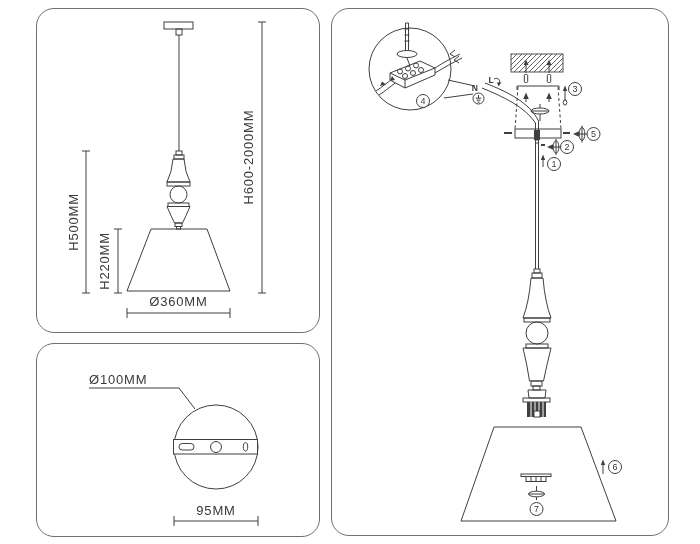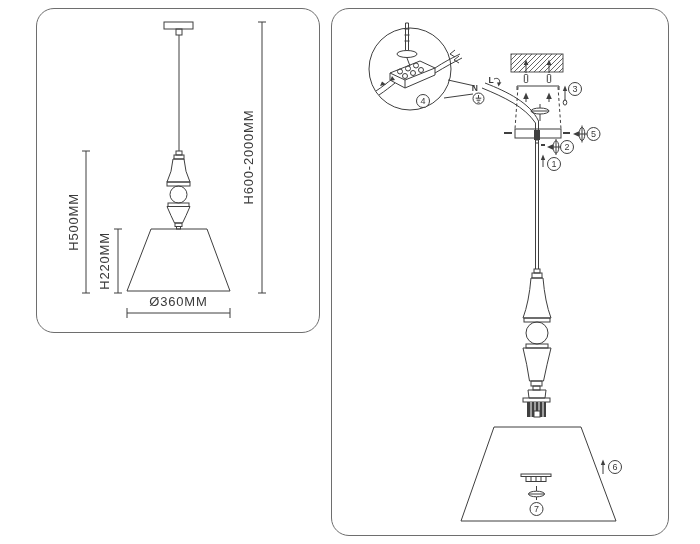--- a/index.html
+++ b/index.html
@@ -68,20 +68,39 @@
 
       <g>
         <line class="ln" x1="90" y1="304" x2="193" y2="304"></line>
         <line class="ln" x1="90" y1="299" x2="90" y2="309"></line>
         <line class="ln" x1="193" y1="299" x2="193" y2="309"></line>
         <text class="dim-label" x="141.5" y="297" text-anchor="middle">Ø360MM</text>
       </g>
     </svg>
   </div>
 
+  <div class="panel" id="panel-mount">
+    <svg width="282" height="192" viewBox="0 0 282 192">
+      <text class="dim-label" x="52" y="40" text-anchor="start">Ø100MM</text>
+      <polyline class="ln" points="52,44 142,44 158,65"></polyline>
+      <g>
+        <circle class="ln" cx="179" cy="103" r="42"></circle>
+        <rect class="lnf" x="136.5" y="95.5" width="84" height="14.5"></rect>
+        <rect class="ln" x="142" y="99.5" width="15" height="6.5" rx="3.2"></rect>
+        <circle class="ln" cx="179" cy="103" r="5.5"></circle>
+        <ellipse class="ln" cx="208.5" cy="102.8" rx="2.2" ry="4.2"></ellipse>
+      </g>
+      <g>
+        <line class="ln" x1="137" y1="177" x2="221" y2="177"></line>
+        <line class="ln" x1="137" y1="172" x2="137" y2="182"></line>
+        <line class="ln" x1="221" y1="172" x2="221" y2="182"></line>
+        <text class="dim-label" x="179" y="171" text-anchor="middle">95MM</text>
+      </g>
+    </svg>
+  </div>
 
   <div class="panel" id="panel-install">
     <svg width="336" height="526" viewBox="0 0 336 526">
       <defs>
         <pattern id="hatch" patternUnits="userSpaceOnUse" width="5" height="5">
           <path d="M0,5 L5,0" stroke="#3f3f3f" stroke-width="0.8"></path>
         </pattern>
       </defs>
 
       <g>

